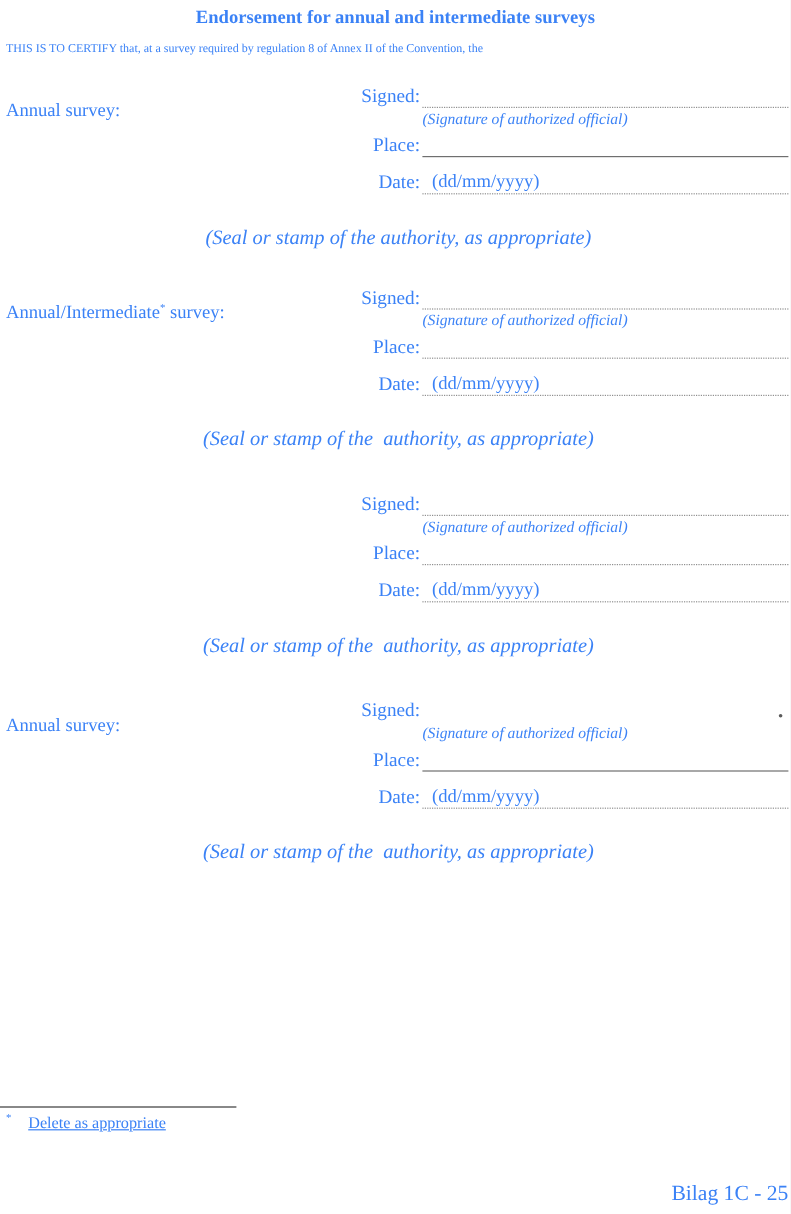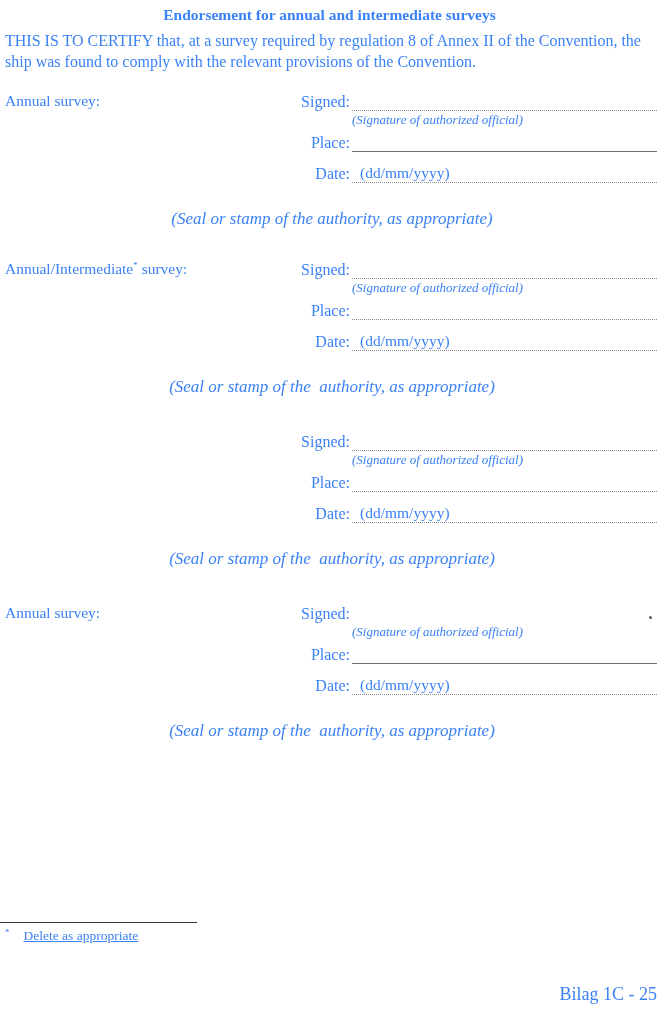--- a/index.html
+++ b/index.html
@@ -15,28 +15,28 @@
   .doc-title {
     padding-top:4px;
     text-align:center;
     font-weight:bold;
     font-size:15.5px;
     line-height:21px;
   }
   .certify {
     margin:5px 0 0 5px;
     width:650px;
-    font-size:16px;
+    font-size:10px;
     line-height:21px;
   }
   .sections { margin-top:19px; }
   .section { position:relative; margin:0 0 36px 5px; }
   .section.first { margin-bottom:32px; }
   .survey-label {
-    position:absolute; left:0; top:1px;
+    position:absolute; left:0; top:14px;
     font-size:15.5px;
     white-space:nowrap;
     font-family:Liberation Serif, serif;
   }
   .survey-label sup { font-size:9px; line-height:0; }
   .fields { margin-left:275px; width:377px; }
   .field-row { display:flex; align-items:flex-end; height:20px; }
   .flabel {
     flex:none; width:70px; padding-right:2px;
     text-align:right; font-size:16px; line-height:19px;
@@ -89,21 +89,20 @@
 </style>
 </head>
 <body>
 
 <div class="page">
 
   <div class="doc-title">Endorsement for annual and intermediate surveys</div>
 
   <div class="certify">
     <div>THIS IS TO CERTIFY that, at a survey required by regulation 8 of Annex II of the Convention, the</div>
-    <div>ship was found to comply with the relevant provisions of the Convention.</div>
   </div>
 
   <div class="sections">
 
     <div class="section first">
       <div class="survey-label"><span>Annual survey:</span><sup></sup><span></span></div>
       <div class="fields">
         <div class="field-row">
           <span class="flabel">Signed:</span>
           <span class="fill-line"></span>

